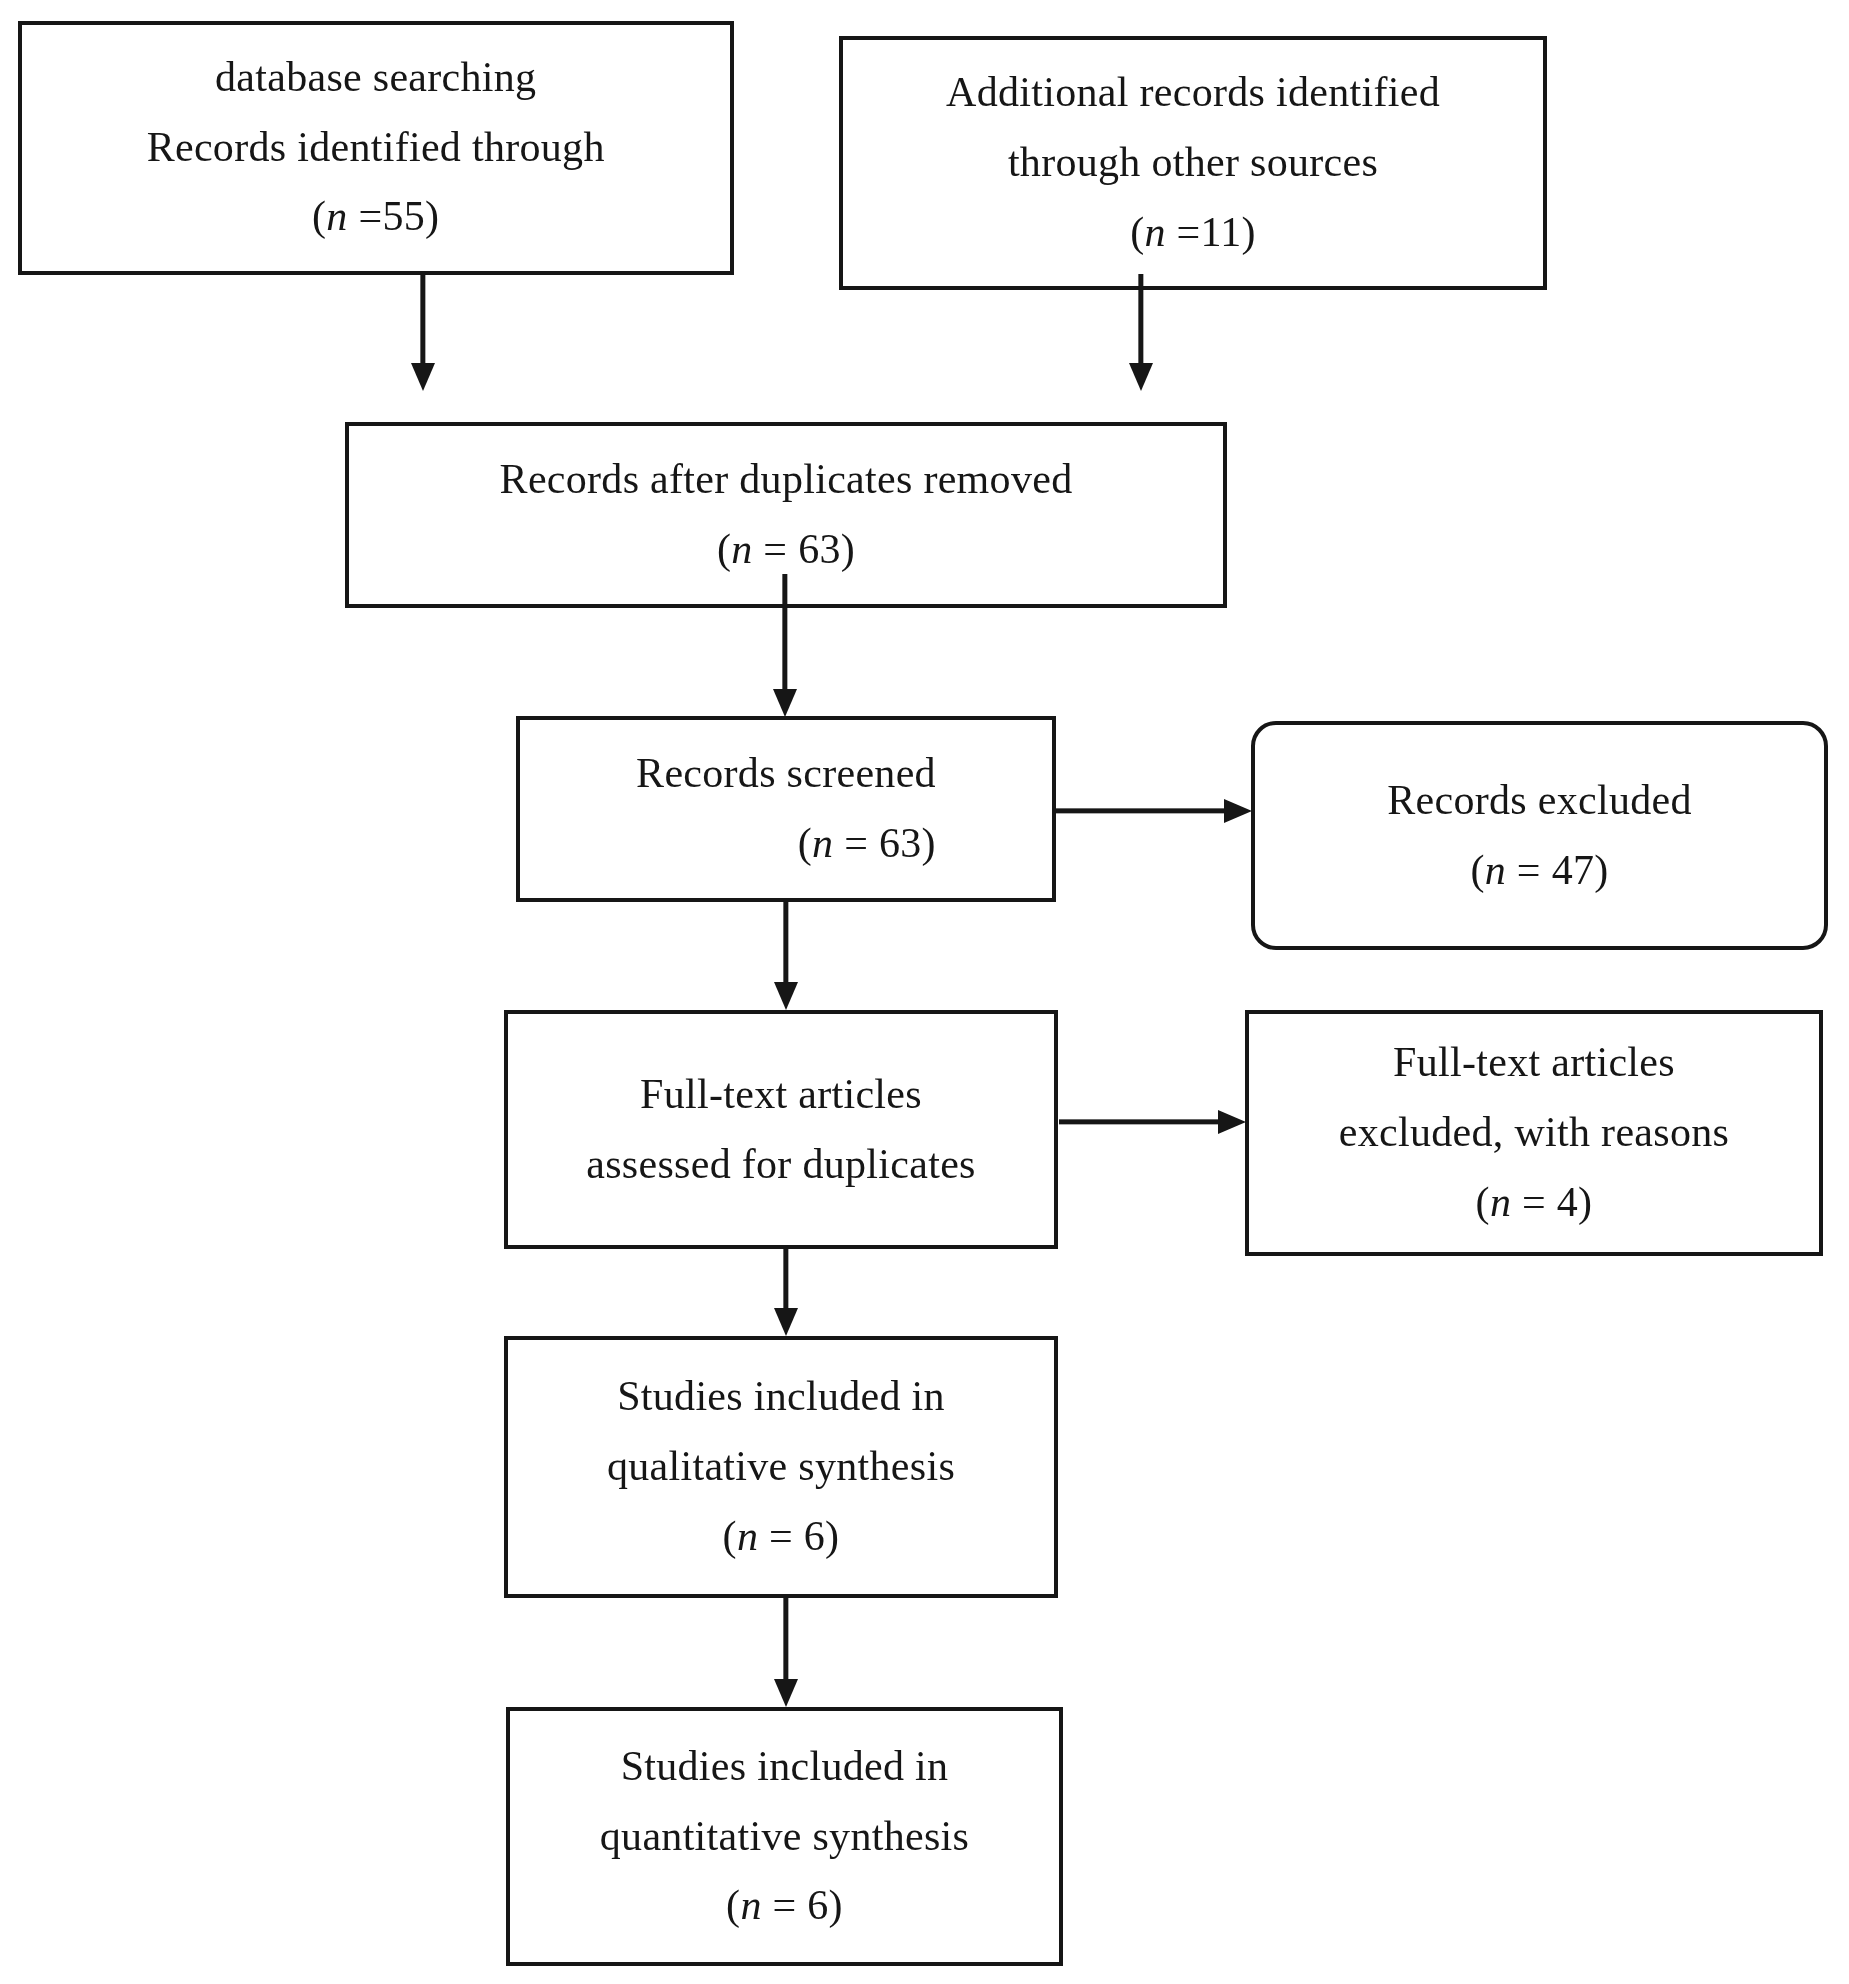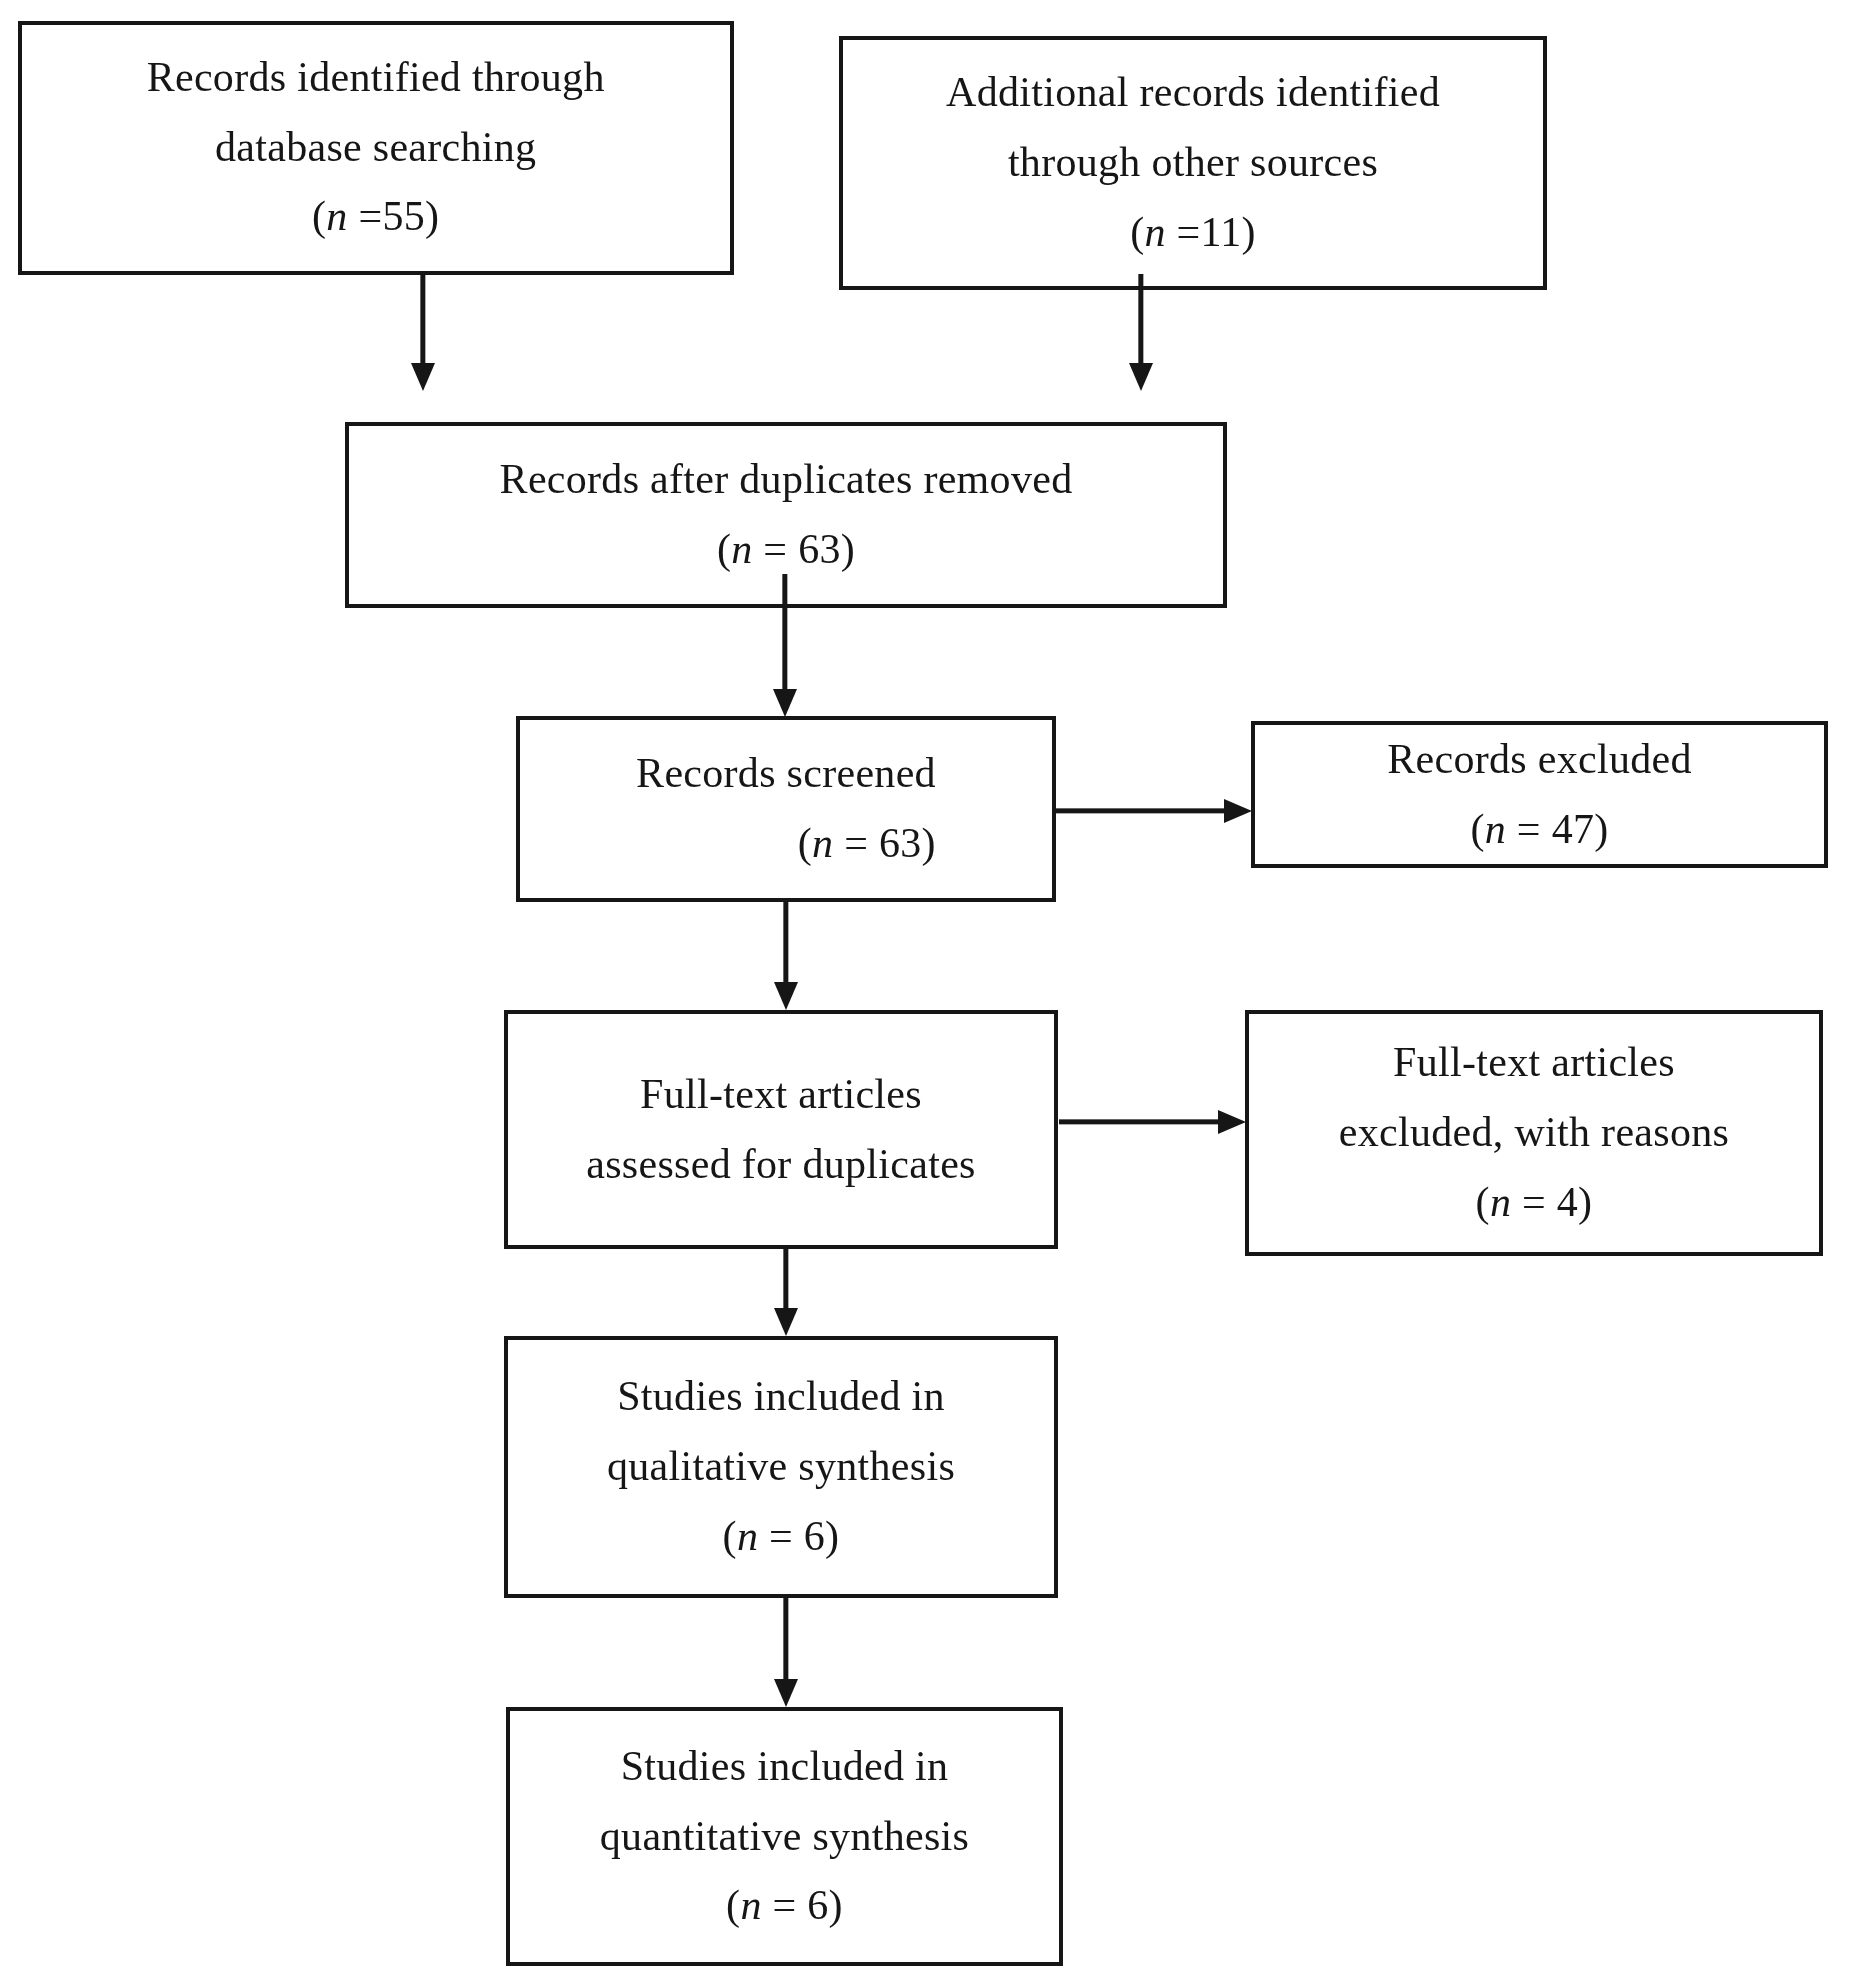--- a/index.html
+++ b/index.html
@@ -69,22 +69,22 @@
     border-left: 28px solid #161616;
   }
 </style>
 </head>
 <body>
 
 <div id="figure">
 
   <div class="box" style="left:17.7px; top:20.6px; width:716px; height:254px;">
     <div class="box-text">
+      <span class="line">database searching</span>
       <span class="line">Records identified through</span>
-      <span class="line">database searching</span>
       <span class="line count"><span>(</span><i>n</i><span> =55)</span></span>
     </div>
   </div>
 
   <div class="box" style="left:839px; top:36px; width:708px; height:254px;">
     <div class="box-text">
       <span class="line">Additional records identified</span>
       <span class="line">through other sources</span>
       <span class="line count"><span>(</span><i>n</i><span> =11)</span></span>
     </div>
@@ -116,21 +116,21 @@
       <span class="line">Records screened</span>
       <span class="line count"><span>(</span><i>n</i><span> = 63)</span></span>
     </div>
   </div>
 
   <div class="arrow" style="left:1056px; top:798px; width:196px; height:25px;">
     <div class="hline"></div>
     <div class="head-right"></div>
   </div>
 
-  <div class="box" style="left:1251px; top:721px; width:577px; height:147px;">
+  <div class="box" style="left:1251px; top:721px; width:577px; height:229px;border-radius:25px;">
     <div class="box-text">
       <span class="line">Records excluded</span>
       <span class="line count"><span>(</span><i>n</i><span> = 47)</span></span>
     </div>
   </div>
 
   <div class="arrow" style="left:773px; top:902px; width:25px; height:108px;">
     <div class="vline"></div>
     <div class="head-down"></div>
   </div>

